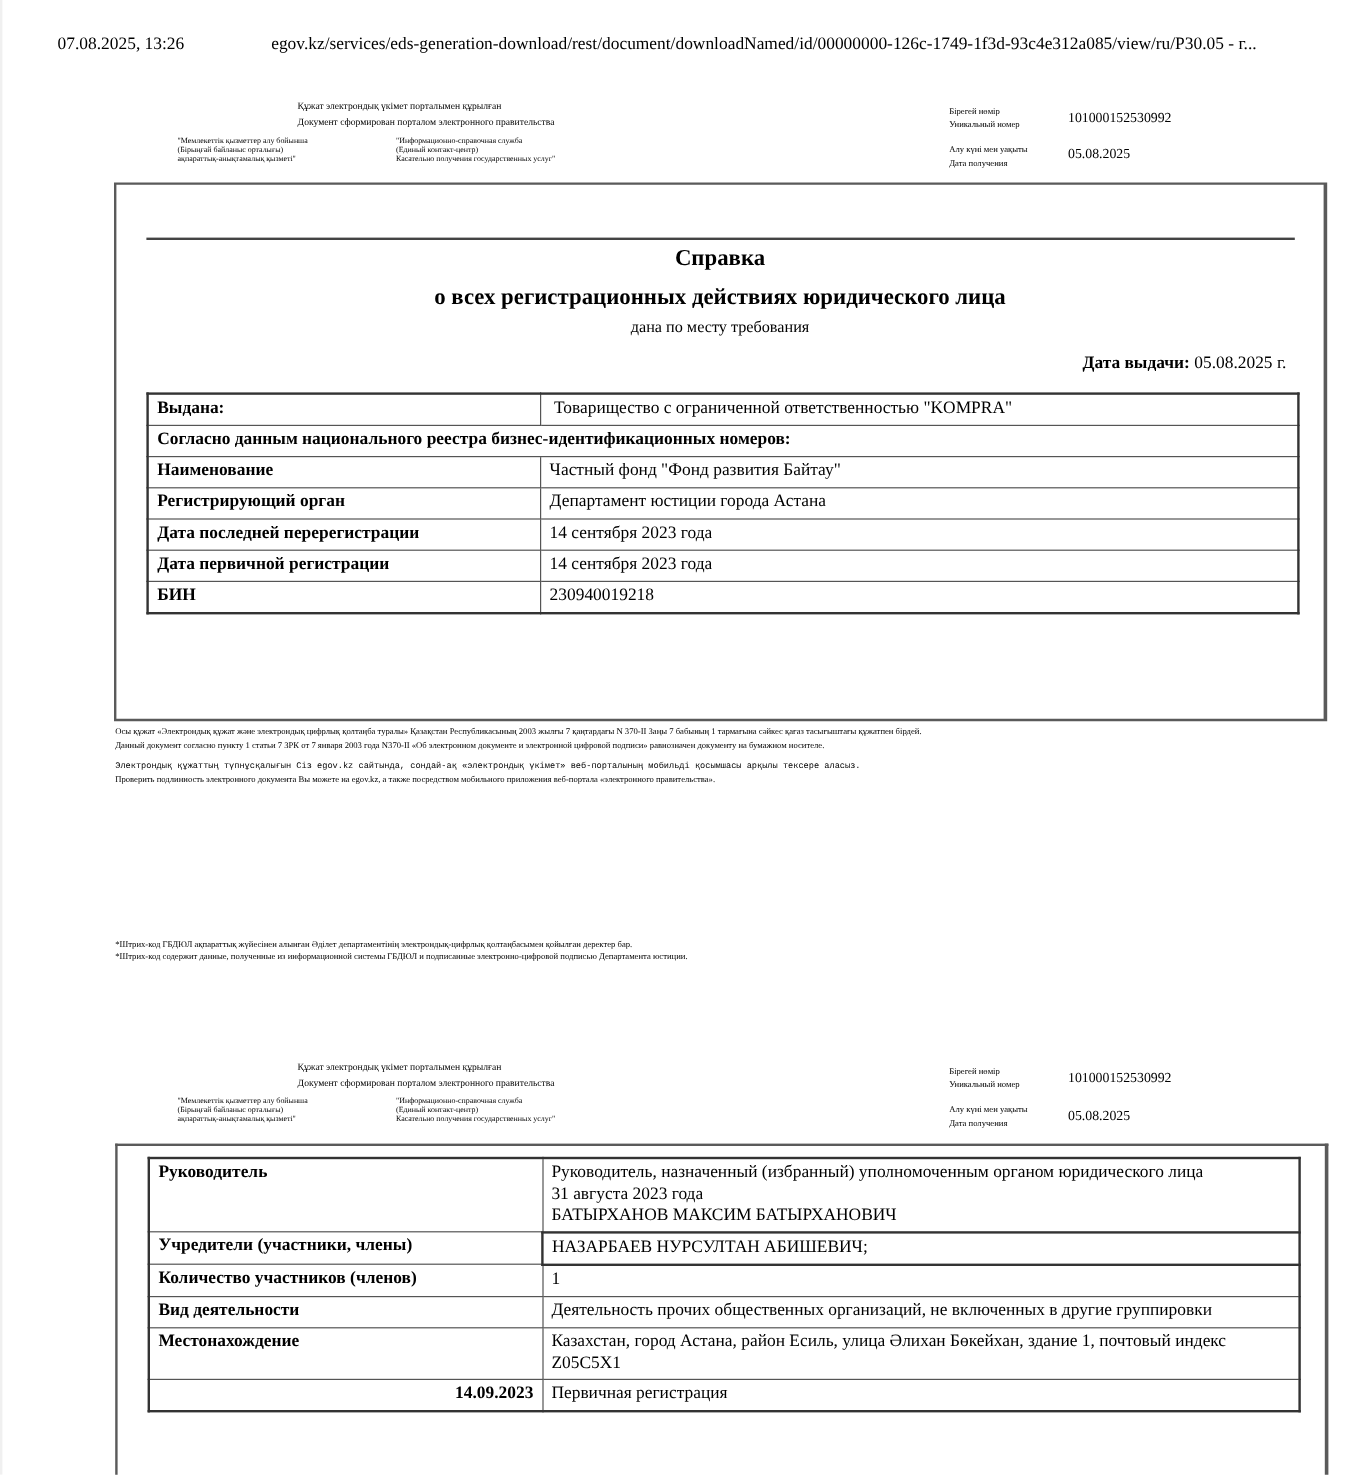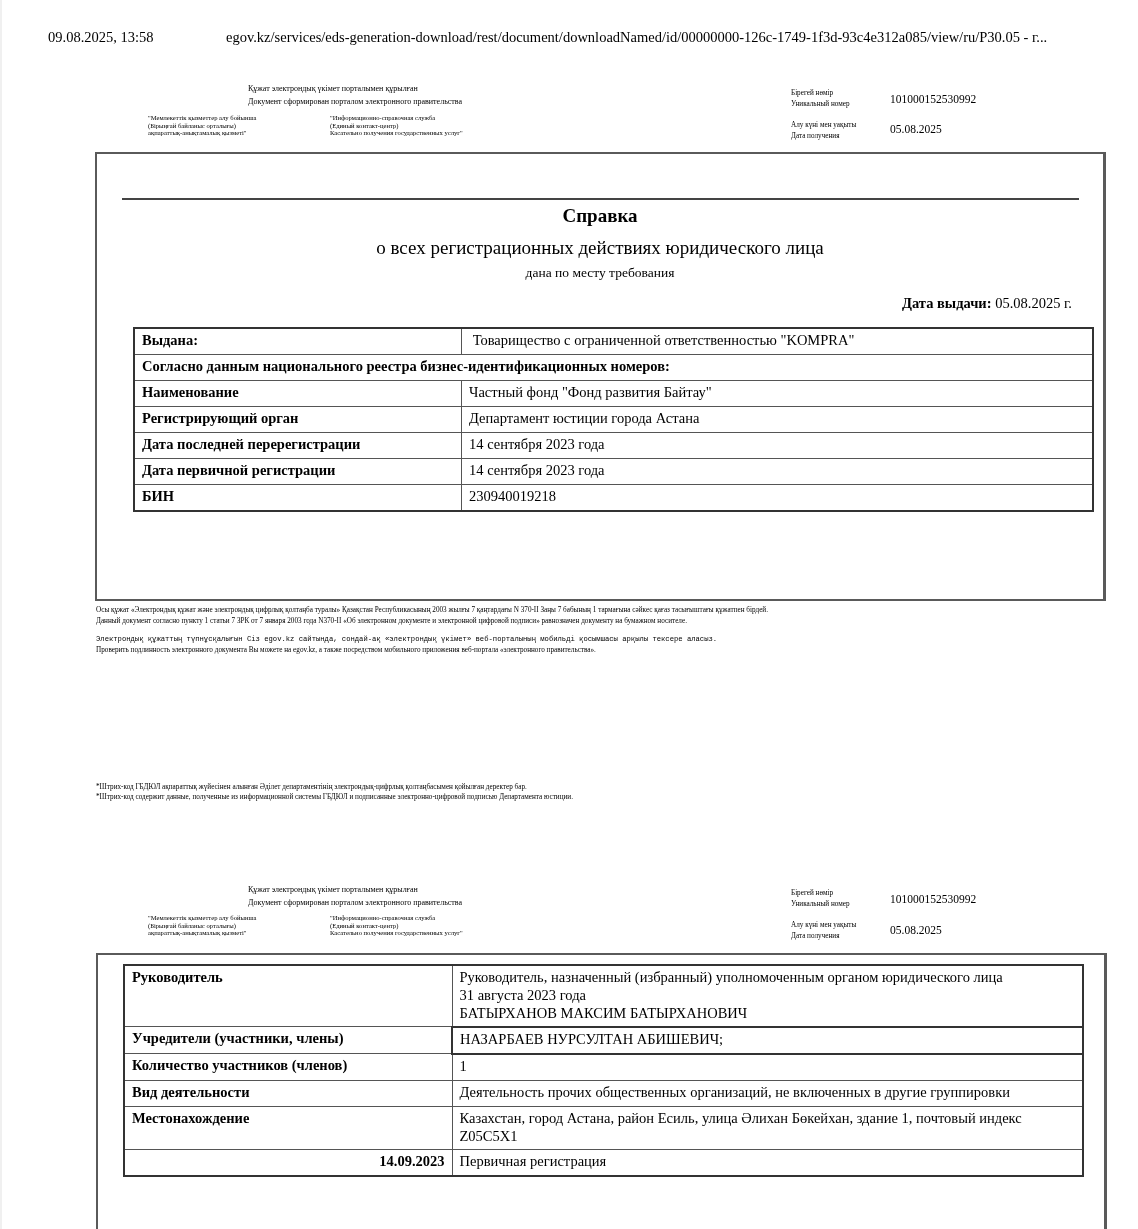--- a/index.html
+++ b/index.html
@@ -23,44 +23,44 @@
   .eh-value { position: absolute; font-size: 11.5px; white-space: nowrap; }
 
   
   .frame { position: absolute; border: 2px solid #5a5a5a; box-sizing: border-box; border-right-width: 3px; }
   .frame1 { left: 95px; top: 152px; width: 1011px; height: 449px; }
   .frame2 { left: 96px; top: 953px; width: 1011px; height: 290px; border-bottom: none; }
 
   .ministry { position: absolute; left: 0; right: 0; top: 11px; text-align: center; font-weight: bold; font-size: 16.5px; }
   .ministry-rule { position: absolute; left: 25px; right: 24px; top: 44px; height: 0; border-top: 2px solid #444; }
   .doc-title { position: absolute; left: 0; right: 0; top: 51px; text-align: center; font-weight: bold; font-size: 19px; }
-  .doc-subtitle { position: absolute; left: 0; right: 0; top: 83px; text-align: center; font-weight: normal; font-size: 19px; }
+  .doc-subtitle { position: absolute; left: 0; right: 0; top: 83px; text-align: center; font-weight: bold; font-size: 19px; }
   .doc-note { position: absolute; left: 0; right: 0; top: 111px; text-align: center; font-size: 13.5px; }
   .issue-date { position: absolute; right: 31px; top: 141px; font-size: 14.5px; margin-left: 42px; }
   .issue-date b { font-weight: bold; }
 
   table.grid { position: absolute; border-collapse: collapse; font-size: 14.5px; }
   table.grid td { border: 1px solid #555; padding: 2px 7px 0 7px; vertical-align: top; height: 23px; line-height: 18px; }
   table.grid td.k { font-weight: bold; width: 312px; }
-  table.grid.t1 { left: 36px; top: 173px; width: 961px; border: 2px solid #333; }
+  table.grid.t1 { left: 25px; top: 173px; width: 961px; border: 2px solid #333; }
   table.grid.t2 { left: 25px; top: 9px; width: 961px; border: 2px solid #333; }
   td.tall { height: 44px; }
   td.span { font-weight: bold; }
   td.thick { border: 2px solid #333 !important; margin-top: 36px; }
   td.right { text-align: right; }
 
   .footnote { position: absolute; left: 96px; font-size: 7.2px; line-height: 9.6px; white-space: nowrap; }
 </style>
 </head>
 <body>
 
 <div class="left-strip"></div>
 
 <div class="print-header">
-  <span class="print-date">09.08.2025, 13:58</span>
+  <span class="print-date">07.08.2025, 13:26</span>
   <span class="print-url">egov.kz/services/eds-generation-download/rest/document/downloadNamed/id/00000000-126c-1749-1f3d-93c4e312a085/view/ru/P30.05 - г...</span>
 </div>
 
 <div class="egov-header" style="top:82px;">
   <div class="eh-line" style="left:214px; top:2px;">Құжат электрондық үкімет порталымен құрылған</div>
   <div class="eh-line" style="left:214px; top:15px;">Документ сформирован порталом электронного правительства</div>
   <div class="eh-small" style="left:114px; top:32px;">
     <div>"Мемлекеттік қызметтер алу бойынша</div>
     <div>(Бірыңғай байланыс орталығы)</div>
     <div>ақпараттық-анықтамалық қызметі"</div>

